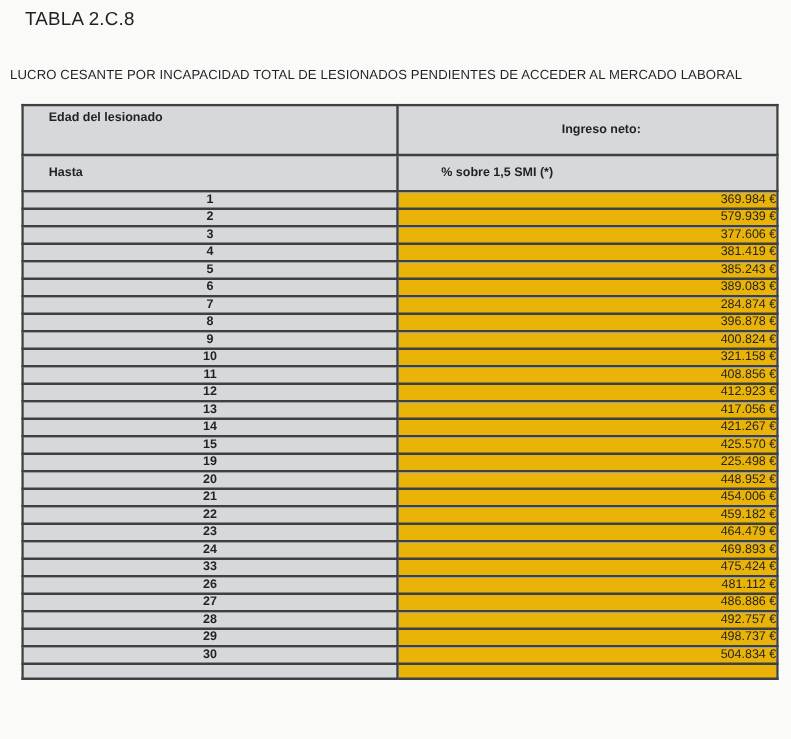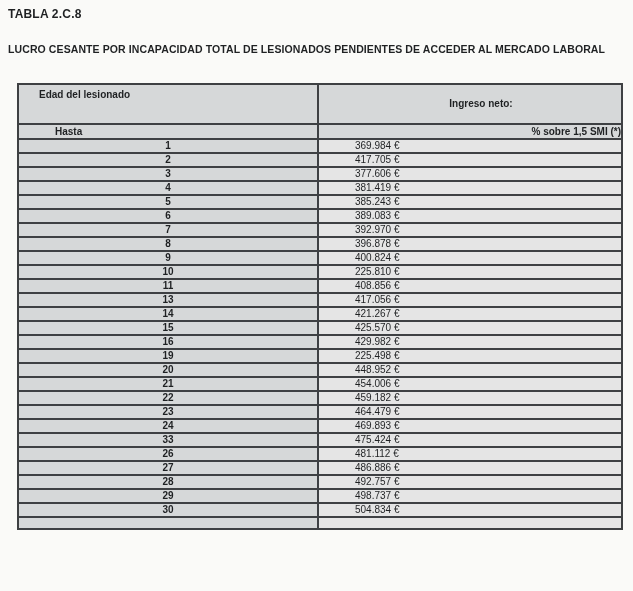--- a/index.html
+++ b/index.html
@@ -10,26 +10,26 @@
   }
   *{box-sizing:border-box;margin:0;padding:0;}
   html,body{width:633px;height:591px;overflow:hidden;}
   body{
     background:var(--page-bg);
     font-family:"Liberation Sans",sans-serif;
     color:var(--text);
     position:relative;
   }
   .doc-label{
-    position:absolute;left:8px;top:7px;
-    font-size:12px;font-weight:bold;letter-spacing:.2px;
+    position:absolute;left:20px;top:7px;
+    font-size:15px;font-weight:normal;letter-spacing:.2px;
   }
   .doc-title{
-    position:absolute;left:8px;top:43px;
-    font-size:10.5px;font-weight:bold;letter-spacing:.1px;
+    position:absolute;left:8px;top:54px;
+    font-size:10.5px;font-weight:normal;letter-spacing:.1px;
     white-space:nowrap;
   }
   .table-wrap{
     position:absolute;left:17px;top:83px;
     width:606px;height:501px;overflow:hidden;
   }
   table{
     border-collapse:collapse;
     width:604px;
     table-layout:fixed;
@@ -43,38 +43,38 @@
     overflow:hidden;
     white-space:nowrap;
   }
   th{background:var(--cell-gray);font-weight:bold;}
   th.hdr-age-top{
     height:26px;text-align:left;vertical-align:top;
     padding:4px 0 16px 20px;
   }
   th.hdr-age-sub{
     height:15px;text-align:left;vertical-align:middle;
-    padding-left:36px;
+    padding-left:20px;
   }
   th.hdr-income-top{
     height:40px;text-align:center;vertical-align:middle;
     padding-left:22px;
   }
   th.hdr-income-sub{
-    height:15px;text-align:right;vertical-align:middle;
+    height:29px;text-align:left;vertical-align:middle;
     padding-left:34px;
   }
   td.edad{
     background:var(--cell-gray);
     text-align:center;font-weight:bold;
     height:12.8px;
   }
   td.ingreso{
-    background:#e5e5e5;
-    text-align:left;
+    background:#eab308;
+    text-align:right;
     padding-left:36px;
     height:12.8px;
   }
   tr.cutoff td{height:12px;}
   tr.cutoff td.ingreso{padding:0;}
 </style>
 </head>
 <body>
 
 <div class="doc-label">TABLA 2.C.8</div>
@@ -97,73 +97,73 @@
         <th class="hdr-income-sub">% sobre 1,5 SMI (*)</th>
       </tr>
     </thead>
     <tbody>
         <tr>
           <td class="edad">1</td>
           <td class="ingreso">369.984 €</td>
         </tr>
         <tr>
           <td class="edad">2</td>
-          <td class="ingreso">417.705 €</td>
+          <td class="ingreso">579.939 €</td>
         </tr>
         <tr>
           <td class="edad">3</td>
           <td class="ingreso">377.606 €</td>
         </tr>
         <tr>
           <td class="edad">4</td>
           <td class="ingreso">381.419 €</td>
         </tr>
         <tr>
           <td class="edad">5</td>
           <td class="ingreso">385.243 €</td>
         </tr>
         <tr>
           <td class="edad">6</td>
           <td class="ingreso">389.083 €</td>
         </tr>
         <tr>
           <td class="edad">7</td>
-          <td class="ingreso">392.970 €</td>
+          <td class="ingreso">284.874 €</td>
         </tr>
         <tr>
           <td class="edad">8</td>
           <td class="ingreso">396.878 €</td>
         </tr>
         <tr>
           <td class="edad">9</td>
           <td class="ingreso">400.824 €</td>
         </tr>
         <tr>
           <td class="edad">10</td>
-          <td class="ingreso">225.810 €</td>
+          <td class="ingreso">321.158 €</td>
         </tr>
         <tr>
           <td class="edad">11</td>
           <td class="ingreso">408.856 €</td>
         </tr>
         <tr>
+          <td class="edad">12</td>
+          <td class="ingreso">412.923 €</td>
+        </tr>
+        <tr>
           <td class="edad">13</td>
           <td class="ingreso">417.056 €</td>
         </tr>
         <tr>
           <td class="edad">14</td>
           <td class="ingreso">421.267 €</td>
         </tr>
         <tr>
           <td class="edad">15</td>
           <td class="ingreso">425.570 €</td>
-        </tr>
-        <tr>
-          <td class="edad">16</td>
-          <td class="ingreso">429.982 €</td>
         </tr>
         <tr>
           <td class="edad">19</td>
           <td class="ingreso">225.498 €</td>
         </tr>
         <tr>
           <td class="edad">20</td>
           <td class="ingreso">448.952 €</td>
         </tr>
         <tr>

